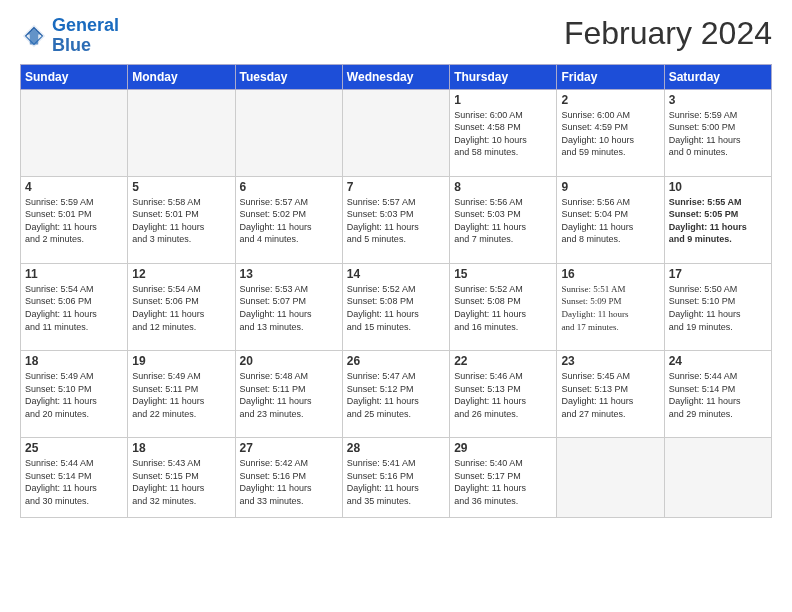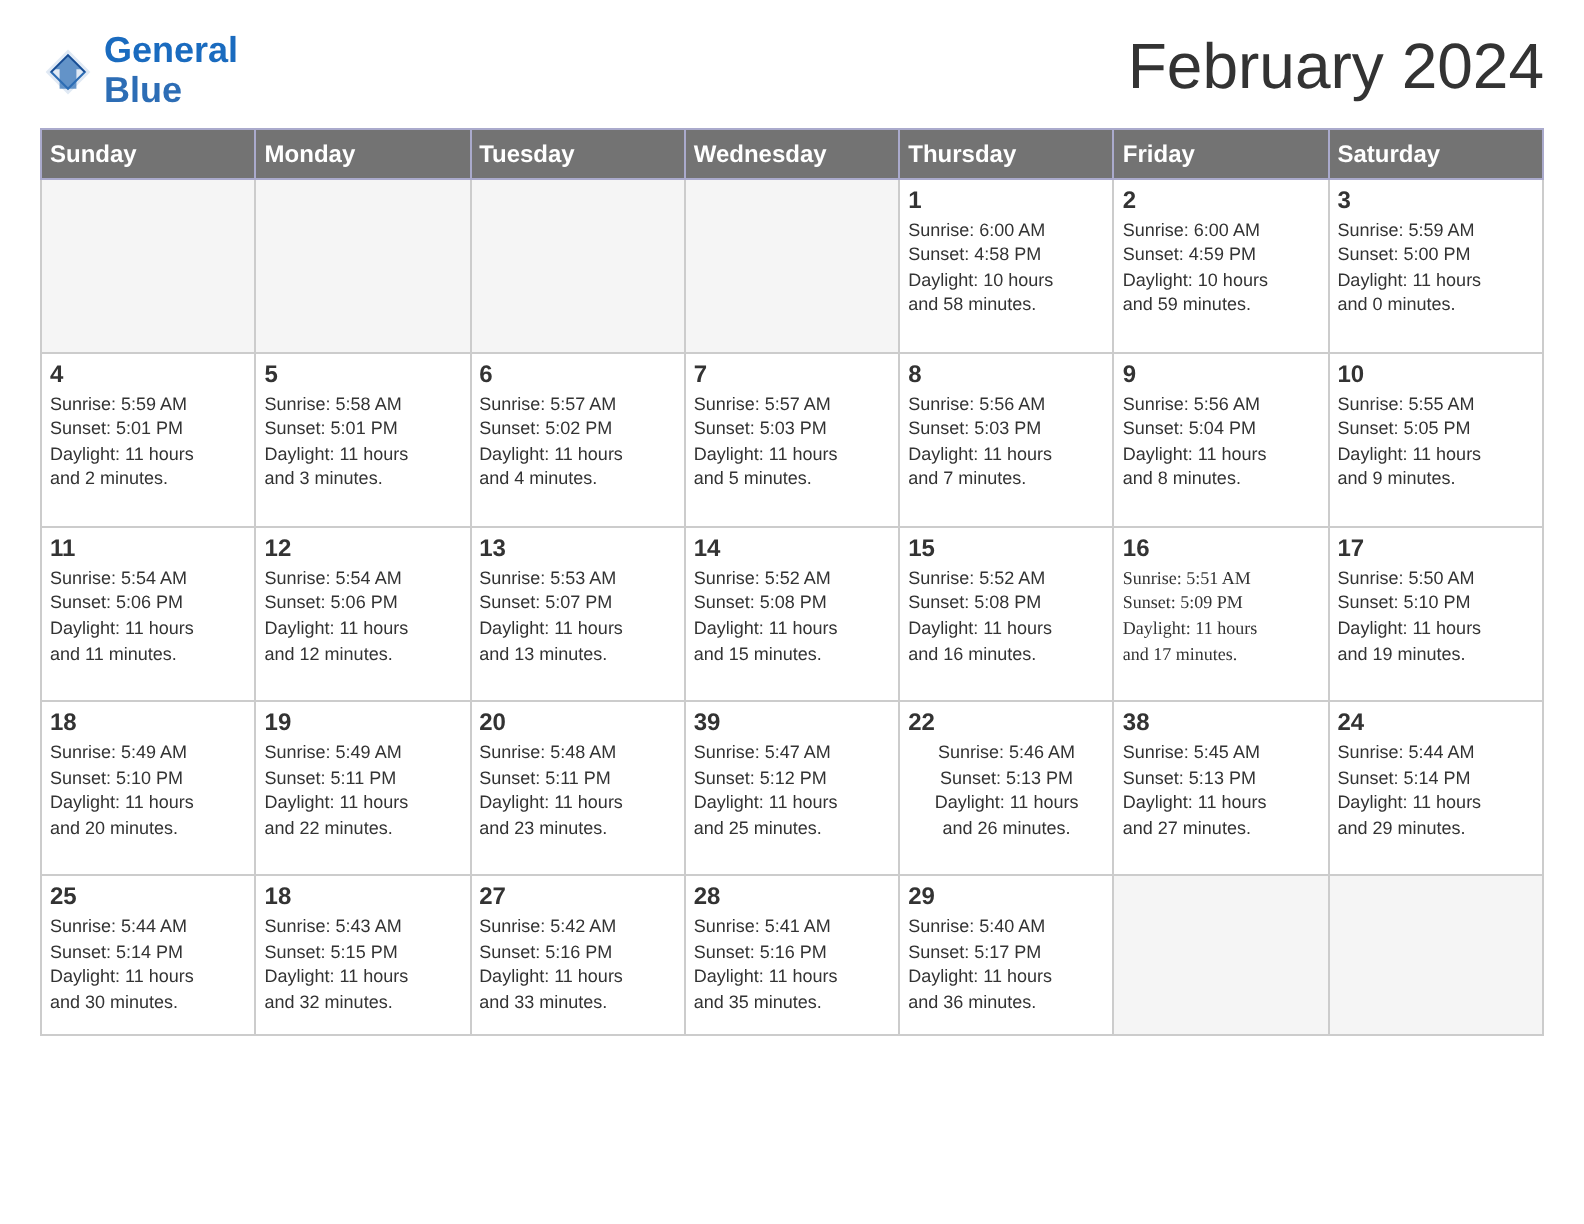--- a/index.html
+++ b/index.html
@@ -52,21 +52,21 @@
       font-size: 14px;
       color: #555;
     }
     .calendar {
       flex: 1;
       border-collapse: collapse;
       width: 100%;
       table-layout: fixed;
     }
     .calendar th {
-      background-color: #737373;
+      background-color: #1d4ed8;
       color: #fff;
       font-size: 12px;
       font-weight: bold;
       padding: 5px 4px;
       text-align: left;
       border: 1px solid #aac;
     }
     .calendar td {
       border: 1px solid #ccc;
       vertical-align: top;
@@ -196,21 +196,21 @@
           </td>
           <td>
             <div class="day-number">9</div>
             <div class="day-info" style="white-space: pre-line;">Sunrise: 5:56 AM
 Sunset: 5:04 PM
 Daylight: 11 hours
 and 8 minutes.</div>
           </td>
           <td>
             <div class="day-number">10</div>
-            <div class="day-info" style="white-space: pre-line;">Sunrise: 5:55 AM
+            <div class="day-info" style="white-space: pre-line; font-weight: bold;">Sunrise: 5:55 AM
 Sunset: 5:05 PM
 Daylight: 11 hours
 and 9 minutes.</div>
           </td>
         </tr>
         <tr>
           <td>
             <div class="day-number">11</div>
             <div class="day-info" style="white-space: pre-line;">Sunrise: 5:54 AM
 Sunset: 5:06 PM
@@ -276,35 +276,35 @@
 and 22 minutes.</div>
           </td>
           <td>
             <div class="day-number">20</div>
             <div class="day-info" style="white-space: pre-line;">Sunrise: 5:48 AM
 Sunset: 5:11 PM
 Daylight: 11 hours
 and 23 minutes.</div>
           </td>
           <td>
-            <div class="day-number">39</div>
+            <div class="day-number">26</div>
             <div class="day-info" style="white-space: pre-line;">Sunrise: 5:47 AM
 Sunset: 5:12 PM
 Daylight: 11 hours
 and 25 minutes.</div>
           </td>
           <td>
             <div class="day-number">22</div>
-            <div class="day-info" style="white-space: pre-line; text-align: center;">Sunrise: 5:46 AM
+            <div class="day-info" style="white-space: pre-line;">Sunrise: 5:46 AM
 Sunset: 5:13 PM
 Daylight: 11 hours
 and 26 minutes.</div>
           </td>
           <td>
-            <div class="day-number">38</div>
+            <div class="day-number">23</div>
             <div class="day-info" style="white-space: pre-line;">Sunrise: 5:45 AM
 Sunset: 5:13 PM
 Daylight: 11 hours
 and 27 minutes.</div>
           </td>
           <td>
             <div class="day-number">24</div>
             <div class="day-info" style="white-space: pre-line;">Sunrise: 5:44 AM
 Sunset: 5:14 PM
 Daylight: 11 hours

